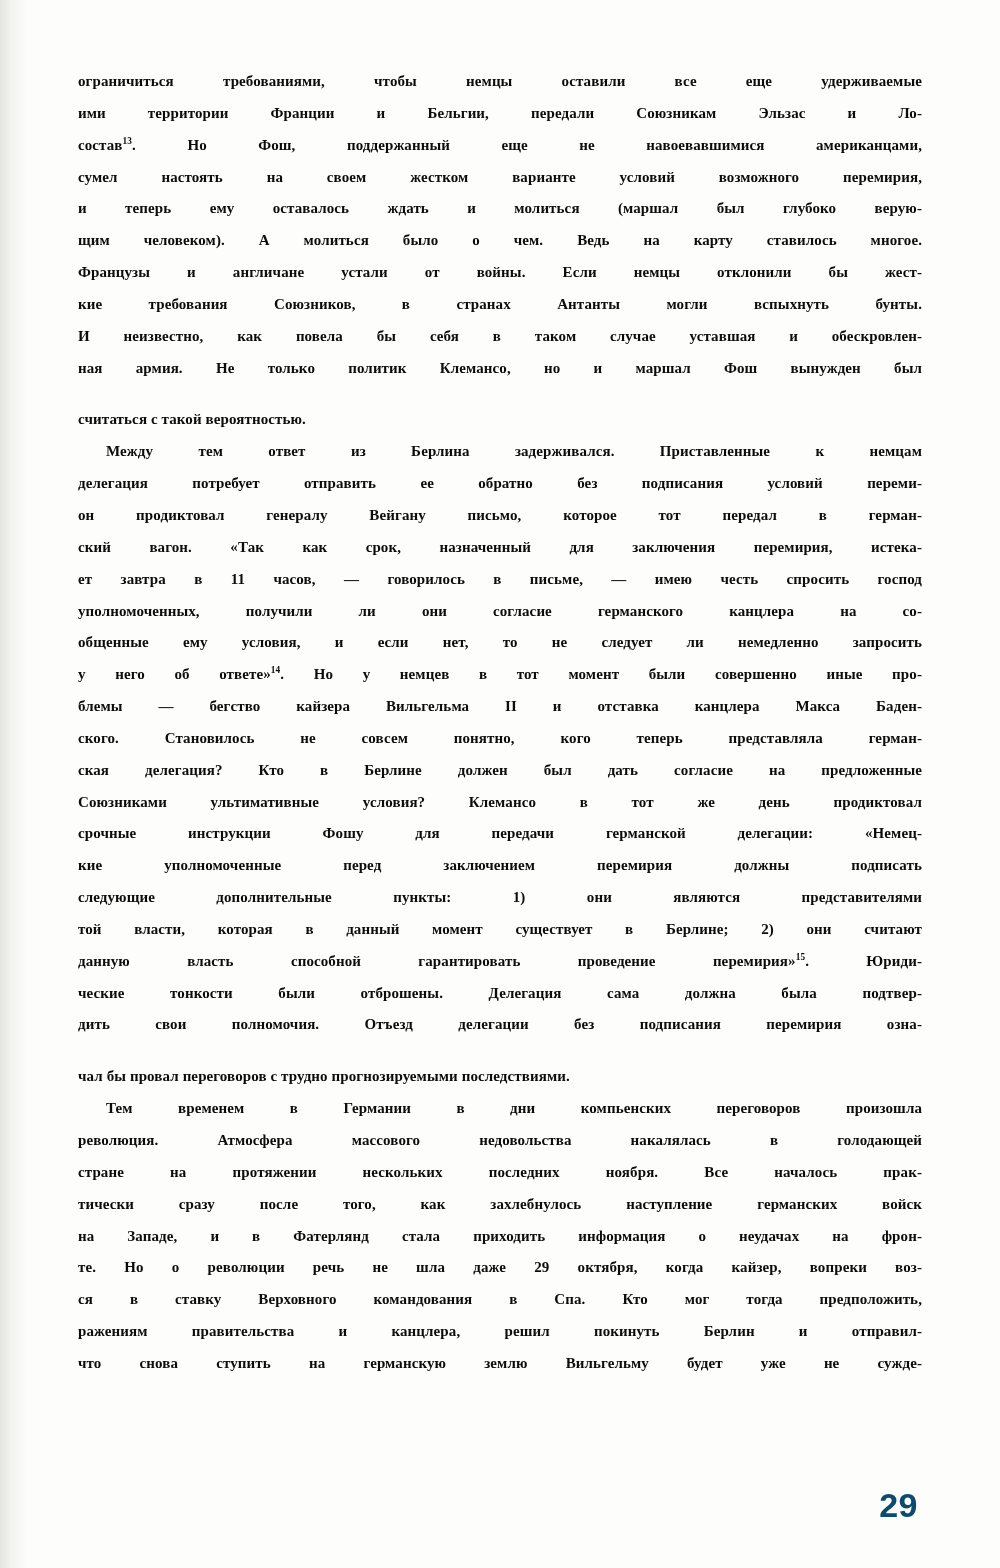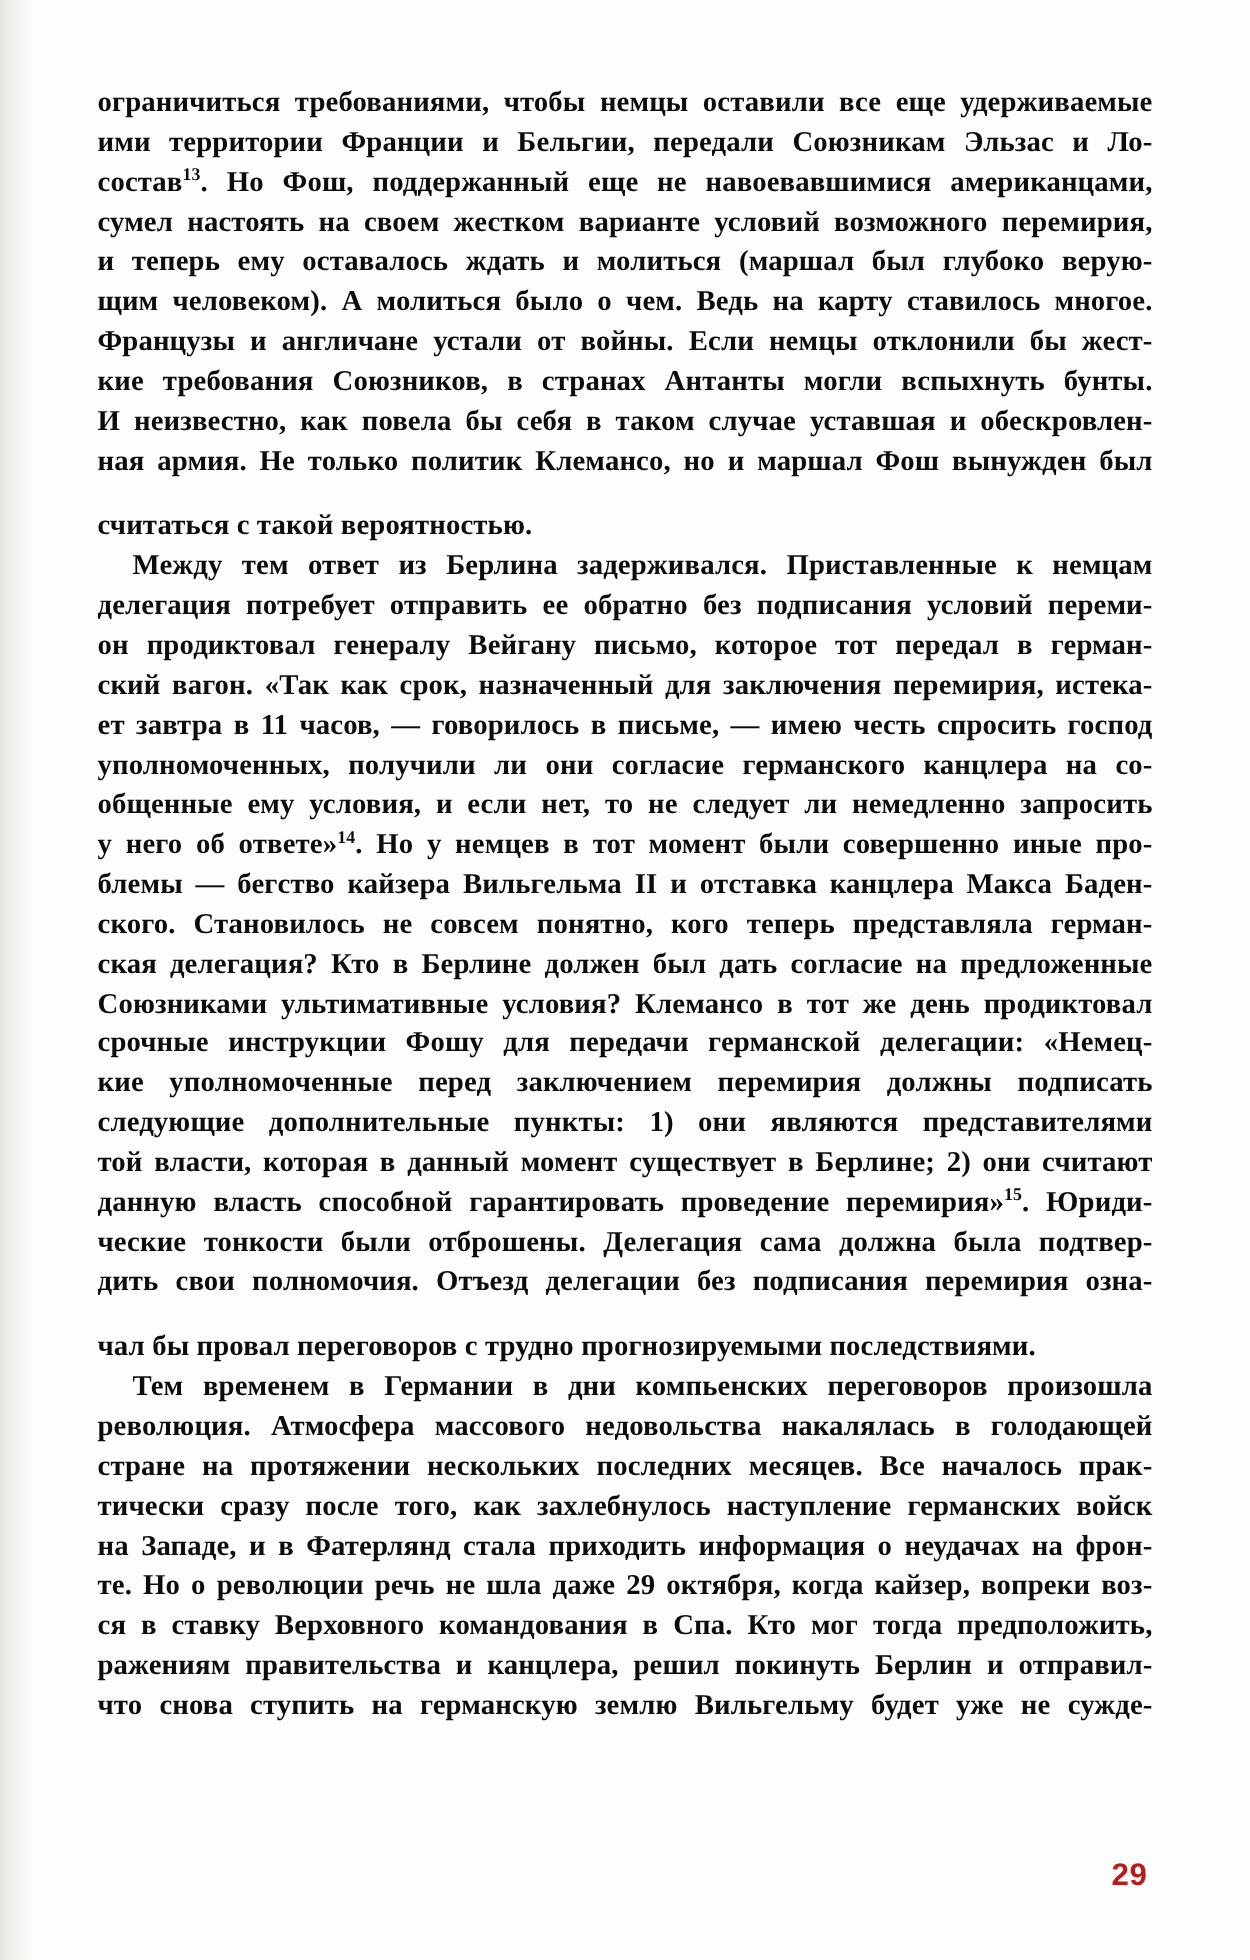--- a/index.html
+++ b/index.html
@@ -15,21 +15,21 @@
     overflow:hidden;
   }
   .edge-shadow{
     position:absolute;left:0;top:0;bottom:0;width:28px;
     background:linear-gradient(to right,#e4e4e0 0%,#f2f2ef 40%,rgba(253,253,251,0) 100%);
   }
   .text-block{
     position:absolute;
     left:78px;top:66px;width:844px;
     color:#0c0c0c;
-    font-size:23px;
+    font-size:15px;
     line-height:31.85px;
     font-weight:bold;
     letter-spacing:0.1px;
   }
   .line{
     text-align:justify;
     text-align-last:justify;
   }
   .line.no-just{
     text-align-last:left;
@@ -43,22 +43,22 @@
     line-height:0;
     vertical-align:super;
     font-weight:bold;
     margin-top:44px;
   }
   .page-number{
     position:absolute;
     right:82px;top:1486px;
     font-family:"Liberation Sans", sans-serif;
     font-weight:bold;
-    font-size:25px;
-    color:#b91c1c;
+    font-size:34px;
+    color:#0c4a6e;
     letter-spacing:0.5px;
   }
 </style>
 </head>
 <body>
 
 <div class="page">
   <div class="edge-shadow"></div>
   <main class="text-block">
       <div class="line">ограничиться требованиями, чтобы немцы оставили все еще удерживаемые</div>
@@ -87,21 +87,21 @@
       <div class="line">срочные инструкции Фошу для передачи германской делегации: «Немец-</div>
       <div class="line">кие уполномоченные перед заключением перемирия должны подписать</div>
       <div class="line">следующие дополнительные пункты: 1) они являются представителями</div>
       <div class="line">той власти, которая в данный момент существует в Берлине; 2) они считают</div>
       <div class="line">данную власть способной гарантировать проведение перемирия»<sup>15</sup>. Юриди-</div>
       <div class="line">ческие тонкости были отброшены. Делегация сама должна была подтвер-</div>
       <div class="line">дить свои полномочия. Отъезд делегации без подписания перемирия озна-</div>
       <div class="line no-just">чал бы провал переговоров с трудно прогнозируемыми последствиями.</div>
       <div class="line indent">Тем временем в Германии в дни компьенских переговоров произошла</div>
       <div class="line">революция. Атмосфера массового недовольства накалялась в голодающей</div>
-      <div class="line">стране на протяжении нескольких последних месяцев. Все началось прак-</div>
+      <div class="line">стране на протяжении нескольких последних ноября. Все началось прак-</div>
       <div class="line">тически сразу после того, как захлебнулось наступление германских войск</div>
       <div class="line">на Западе, и в Фатерлянд стала приходить информация о неудачах на фрон-</div>
       <div class="line">те. Но о революции речь не шла даже 29 октября, когда кайзер, вопреки воз-</div>
       <div class="line">ся в ставку Верховного командования в Спа. Кто мог тогда предположить,</div>
       <div class="line">ражениям правительства и канцлера, решил покинуть Берлин и отправил-</div>
       <div class="line">что снова ступить на германскую землю Вильгельму будет уже не сужде-</div>
     </main>
   <div class="page-number">29</div>
 </div>
 

